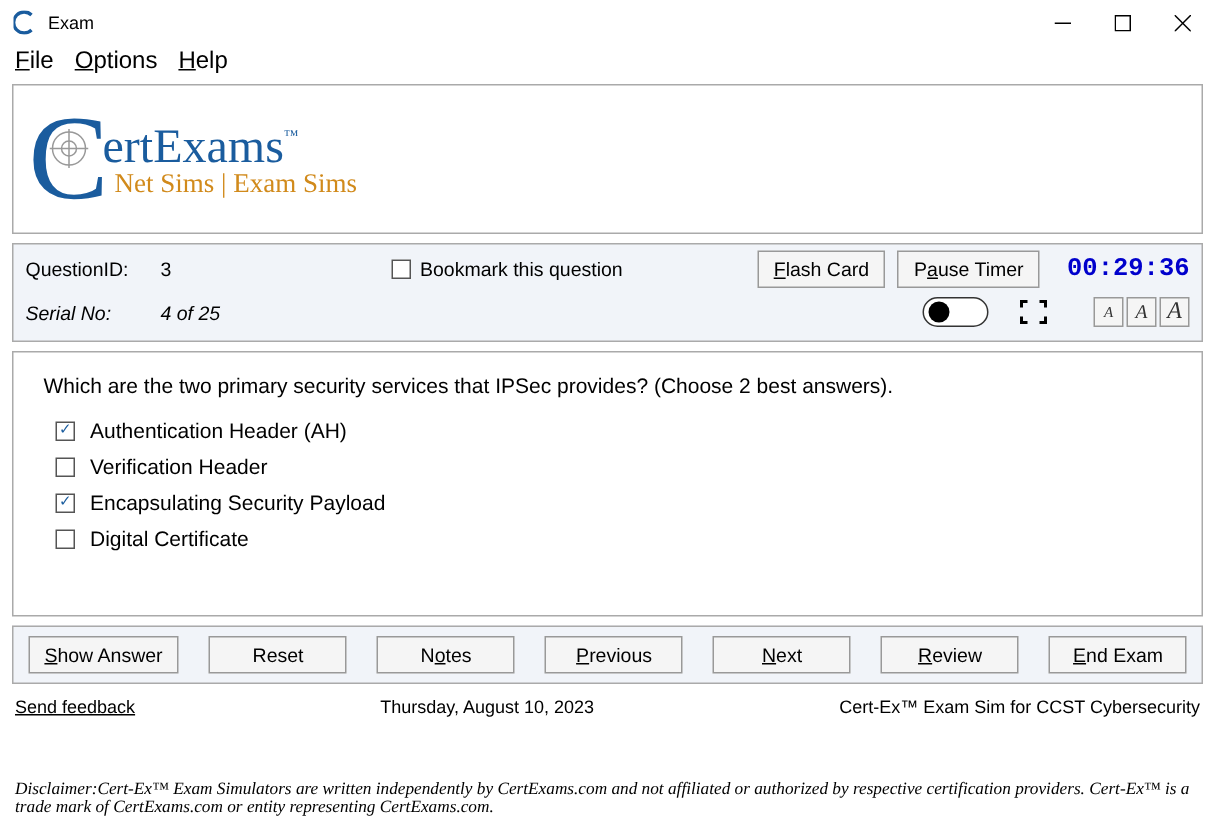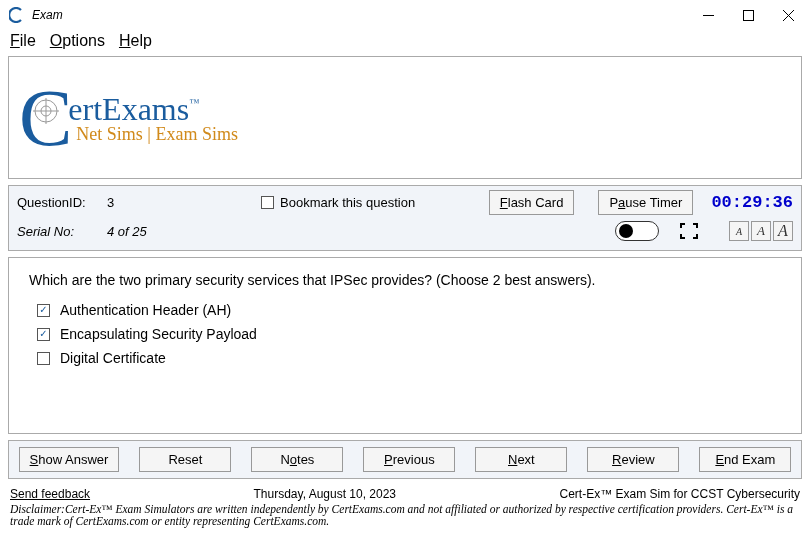--- a/index.html
+++ b/index.html
@@ -1,61 +1,61 @@
 <!DOCTYPE html>
 <html><head>
 <meta charset="utf-8">
 <style>
 * { box-sizing: border-box; margin: 0; padding: 0; }
 body { font-family: Arial, sans-serif; font-size: 13px; background: #fff; width: 810px; height: 560px; overflow: hidden; }
-.titlebar { display: flex; align-items: center; height: 30px; padding: 0 2px; background: #fff; font-style: italic; }
+.titlebar { display: flex; align-items: center; height: 30px; padding: 0 2px; background: #fff; }
 .titlebar .app-icon { width: 18px; height: 18px; margin: 0 6px; display: flex; align-items: center; justify-content: center; }
 .titlebar .app-icon svg { width: 16px; height: 16px; }
 .titlebar .title { flex: 1; font-size: 12px; }
 .win-btn { width: 40px; height: 28px; display: flex; align-items: center; justify-content: center; cursor: pointer; }
 .win-btn svg { width: 11px; height: 11px; }
 .menubar { display: flex; padding: 2px 10px 4px; gap: 14px; font-size: 16px; }
 .menubar span { cursor: pointer; }
 .menubar span u { text-decoration: underline; }
-.logo-box { margin: 2px 8px; border: 1px solid #aaa; height: 123px; display: flex; align-items: center; padding: 4px 10px; }
+.logo-box { margin: 2px 8px; border: 1px solid #aaa; height: 100px; display: flex; align-items: center; padding: 4px 10px; }
 .logo-c { font-family: "Times New Roman", serif; font-size: 80px; color: #1a5c9e; position: relative; line-height: 1; }
 .logo-text { display: flex; flex-direction: column; margin-left: -4px; }
 .logo-text .main { font-family: "Times New Roman", serif; font-size: 32px; color: #1a5c9e; }
 .logo-text .main sup { font-size: 10px; vertical-align: top; position: relative; top: 6px;}
 .logo-text .sub { font-family: "Times New Roman", serif; font-size: 18px; color: #d18a1b; margin-left: 8px; margin-top: -4px; }
 .info-panel { margin: 6px 8px; border: 1px solid #aaa; background: #f1f4f9; padding: 4px 8px 6px; }
 .info-row { display: flex; align-items: center; height: 24px; }
 .info-label { width: 90px; }
 .info-val { width: 100px; }
 .bookmark-wrap { display: flex; align-items: center; gap: 6px; margin-left: 8px; padding-left: 46px; }
 .chkbox { width: 13px; height: 13px; border: 1px solid #555; background: #fff; display: inline-flex; align-items: center; justify-content: center; }
 .chkmark { color: #1a5c9e; font-size: 10px; line-height: 1; }
 .spacer { flex: 1; }
 .btn { background: #f5f5f5; border: 1px solid #999; padding: 4px 10px; font-size: 13px; cursor: pointer; min-width: 82px; text-align: center; }
-.btn-row-top { display: flex; gap: 24px; }
+.btn-row-top { display: flex; gap: 8px; }
 .timer { font-family: Liberation Mono, monospace; font-size: 17px; font-weight: bold; color: #0000cc; margin-left: 18px; }
 .second-row { display: flex; align-items: center; height: 26px; margin-top: 4px; font-style: italic; }
 .toggle { width: 44px; height: 20px; border: 1px solid #333; border-radius: 10px; background: #fff; position: relative; margin-left: auto; margin-right: 18px; }
 .toggle .knob { width: 14px; height: 14px; background: #000; border-radius: 50%; position: absolute; top: 2px; left: 3px; }
 .fullscreen-icon { width: 24px; height: 20px; display: flex; align-items: center; justify-content: center; margin-right: 28px;}
 .font-btns { display: flex; gap: 2px; }
 .font-btn { border: 1px solid #999; background: #f5f5f5; width: 20px; height: 20px; display: flex; align-items: center; justify-content: center; cursor: pointer; font-family: "Times New Roman", serif; color: #333; }
 .font-btn.s1 { font-size: 10px; }
 .font-btn.s2 { font-size: 13px; }
 .font-btn.s3 { font-size: 16px; }
 .question-panel { margin: 4px 8px; border: 1px solid #aaa; height: 177px; padding: 14px 20px; }
 .q-text { font-size: 14px; margin-bottom: 14px; }
 .option { display: flex; align-items: center; gap: 10px; margin-bottom: 8px; font-size: 14px; margin-left: 8px; }
 .bottom-btns { margin: 6px 8px; border: 1px solid #aaa; background: #f1f4f9; padding: 6px; display: flex; justify-content: center; gap: 20px; }
 .bottom-btns .btn { min-width: 92px; }
 .foot1 { display: flex; padding: 2px 10px; font-size: 12px; align-items: center; }
 .foot1 .feedback { text-decoration: underline; cursor: pointer; }
 .foot1 .date { flex: 1; text-align: center; }
 .foot1 .product { }
-.disclaimer { padding: 0 10px 4px; font-size: 11.5px; font-style: italic; font-family: "Times New Roman", serif; }
+.disclaimer { padding: 0 10px 4px; font-size: 11.5px; font-style: italic; font-family: "Times New Roman", serif; margin-top: 40px; }
 .btn u { text-decoration: underline; }
 </style>
 </head>
 <body>
 
 <div class="titlebar">
   <span class="app-icon">
     <svg viewBox="0 0 16 16">
         <path d="M12 3 A7 7 0 1 0 12 13" fill="none" stroke="#1a5c9e" stroke-width="2.2"></path>
       </svg>
@@ -139,20 +139,24 @@
 <div class="question-panel">
   <div class="q-text">Which are the two primary security services that IPSec provides? (Choose 2 best answers).</div>
   <div id="options-container">
       <div class="option">
         <span class="chkbox">
           <span class="chkmark">✓</span>
         </span>
         <span>Authentication Header (AH)</span>
       </div>
       <div class="option">
+        <span class="chkbox"></span>
+        <span>Verification Header</span>
+      </div>
+      <div class="option">
         <span class="chkbox">
           <span class="chkmark">✓</span>
         </span>
         <span>Encapsulating Security Payload</span>
       </div>
       <div class="option">
         <span class="chkbox"></span>
         <span>Digital Certificate</span>
       </div>
     </div>

